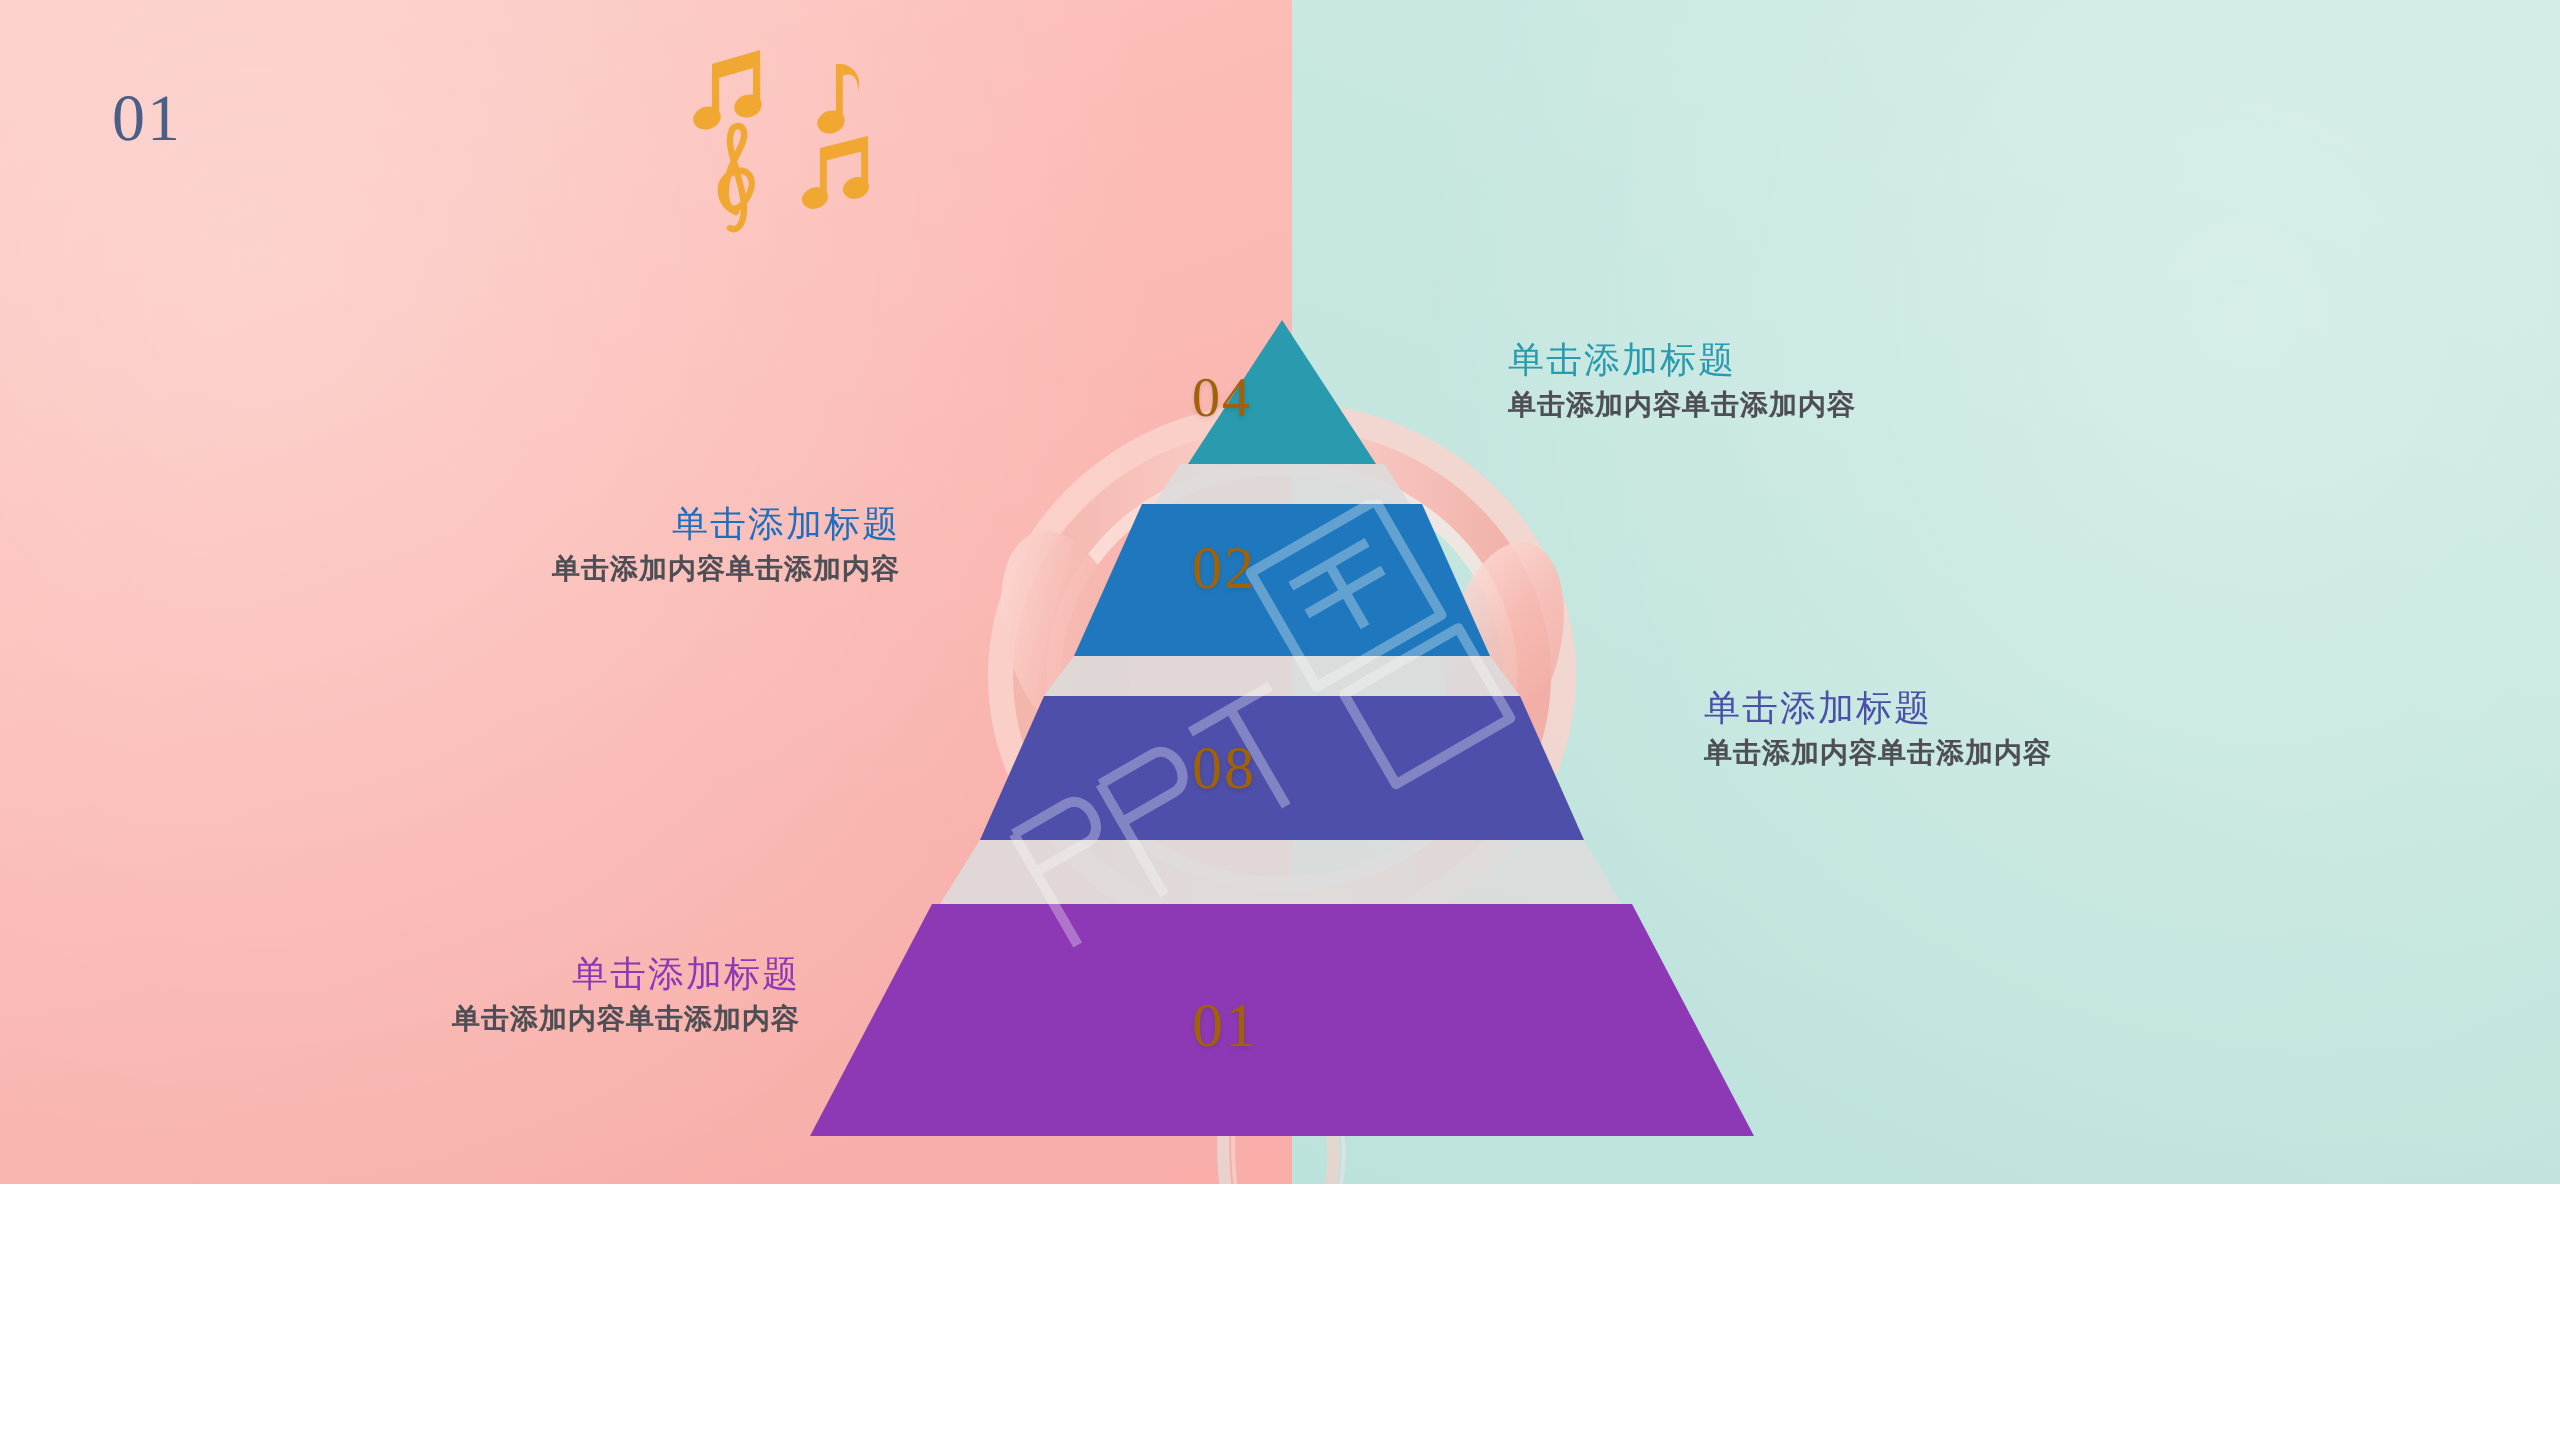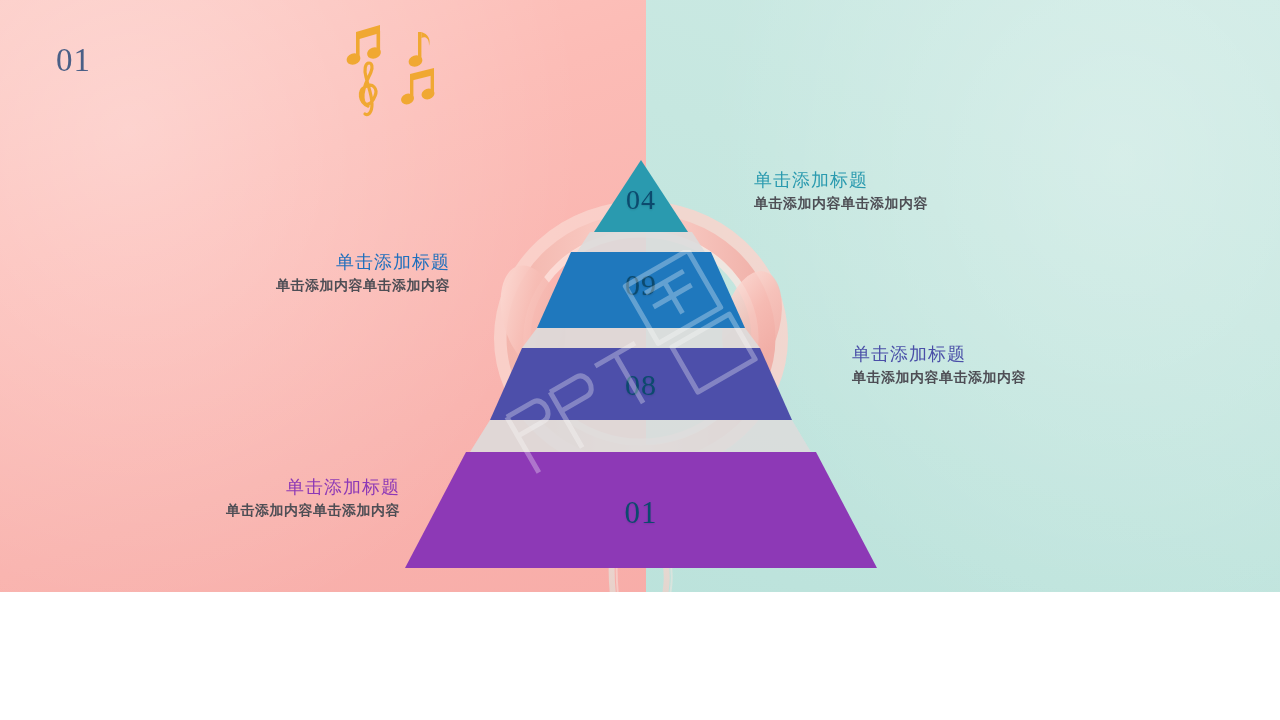--- a/index.html
+++ b/index.html
@@ -84,24 +84,24 @@
 
   
   .pyramid {
     position: absolute;
     left: 0; top: 0;
     width: 1280px; height: 720px;
     z-index: 4;
   }
   .tier-num {
     position: absolute;
-    color: #0c4a6e;
+    color: #a16207;
     font-size: 30px;
     letter-spacing: 1px;
-    text-align: center;
+    text-align: left;
     z-index: 5;
     text-shadow: 0 1px 2px rgba(0,0,0,0.12);
   }
   #num-04 { left: 596px; top: 184px; width: 90px; font-size: 28px; }
   #num-03 { left: 596px; top: 268px; width: 90px; }
   #num-02 { left: 596px; top: 368px; width: 90px; }
   #num-01 { left: 596px; top: 495px; width: 90px; font-size: 31px; }
 
   
   .callout {
@@ -228,21 +228,21 @@
     <polygon points="641,160 688,232 594,232" fill="#2a9aaf"></polygon>
 
     <polygon points="571,252 711,252 745,328 537,328" fill="#1f78bd"></polygon>
 
     <polygon points="522,348 760,348 792,420 490,420" fill="#4d4faa"></polygon>
 
     <polygon points="466,452 816,452 877,568 405,568" fill="#8d39b6"></polygon>
   </svg>
 
   <div class="tier-num" id="num-04">04</div>
-  <div class="tier-num" id="num-03">09</div>
+  <div class="tier-num" id="num-03">02</div>
   <div class="tier-num" id="num-02">08</div>
   <div class="tier-num" id="num-01">01</div>
 
   <svg class="watermark" viewBox="0 0 330 230" xmlns="http://www.w3.org/2000/svg">
     <g transform="rotate(-30 165 115)" fill="none" stroke="#ffffff" stroke-width="5" stroke-linejoin="round">
 
       <path d="M28 96 L28 160 M28 96 L58 96 C 70 96, 70 118, 58 118 L28 118"></path>
       <path d="M78 96 L78 160 M78 96 L108 96 C 120 96, 120 118, 108 118 L78 118"></path>
       <path d="M130 96 L176 96 M153 96 L153 152"></path>
       <path d="M196 42 L268 42 L268 108 L196 108 Z"></path>

